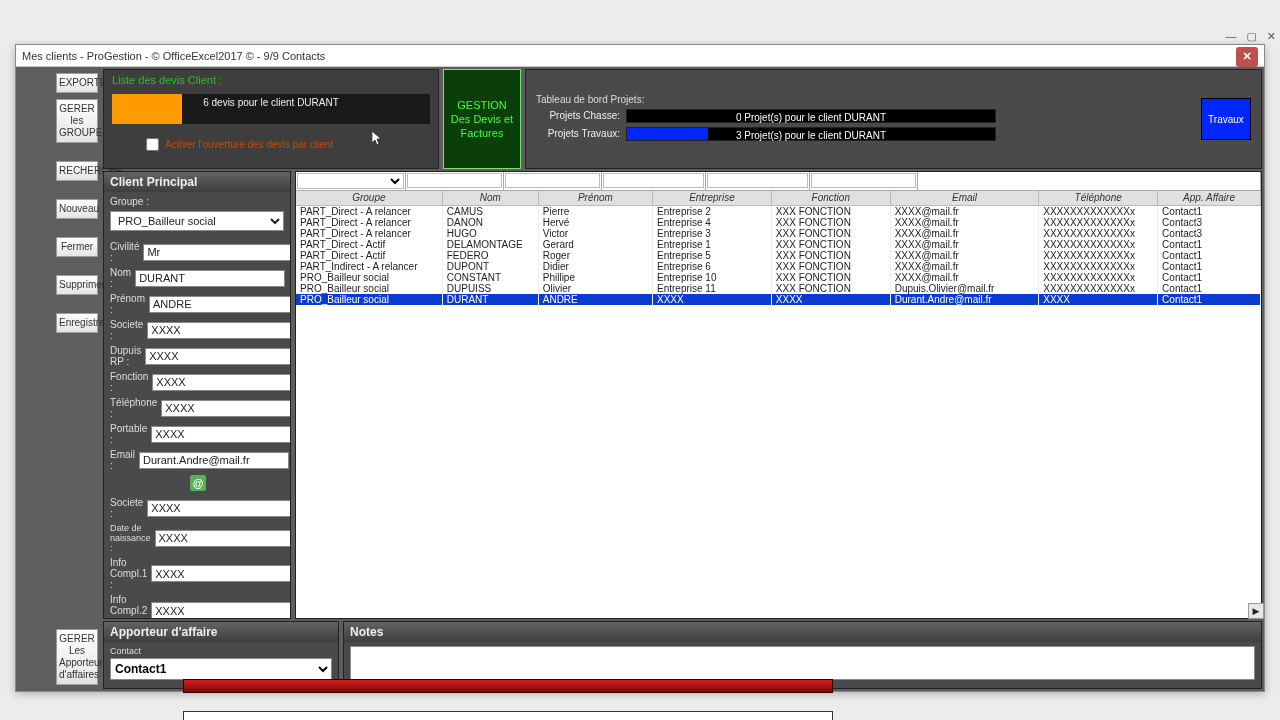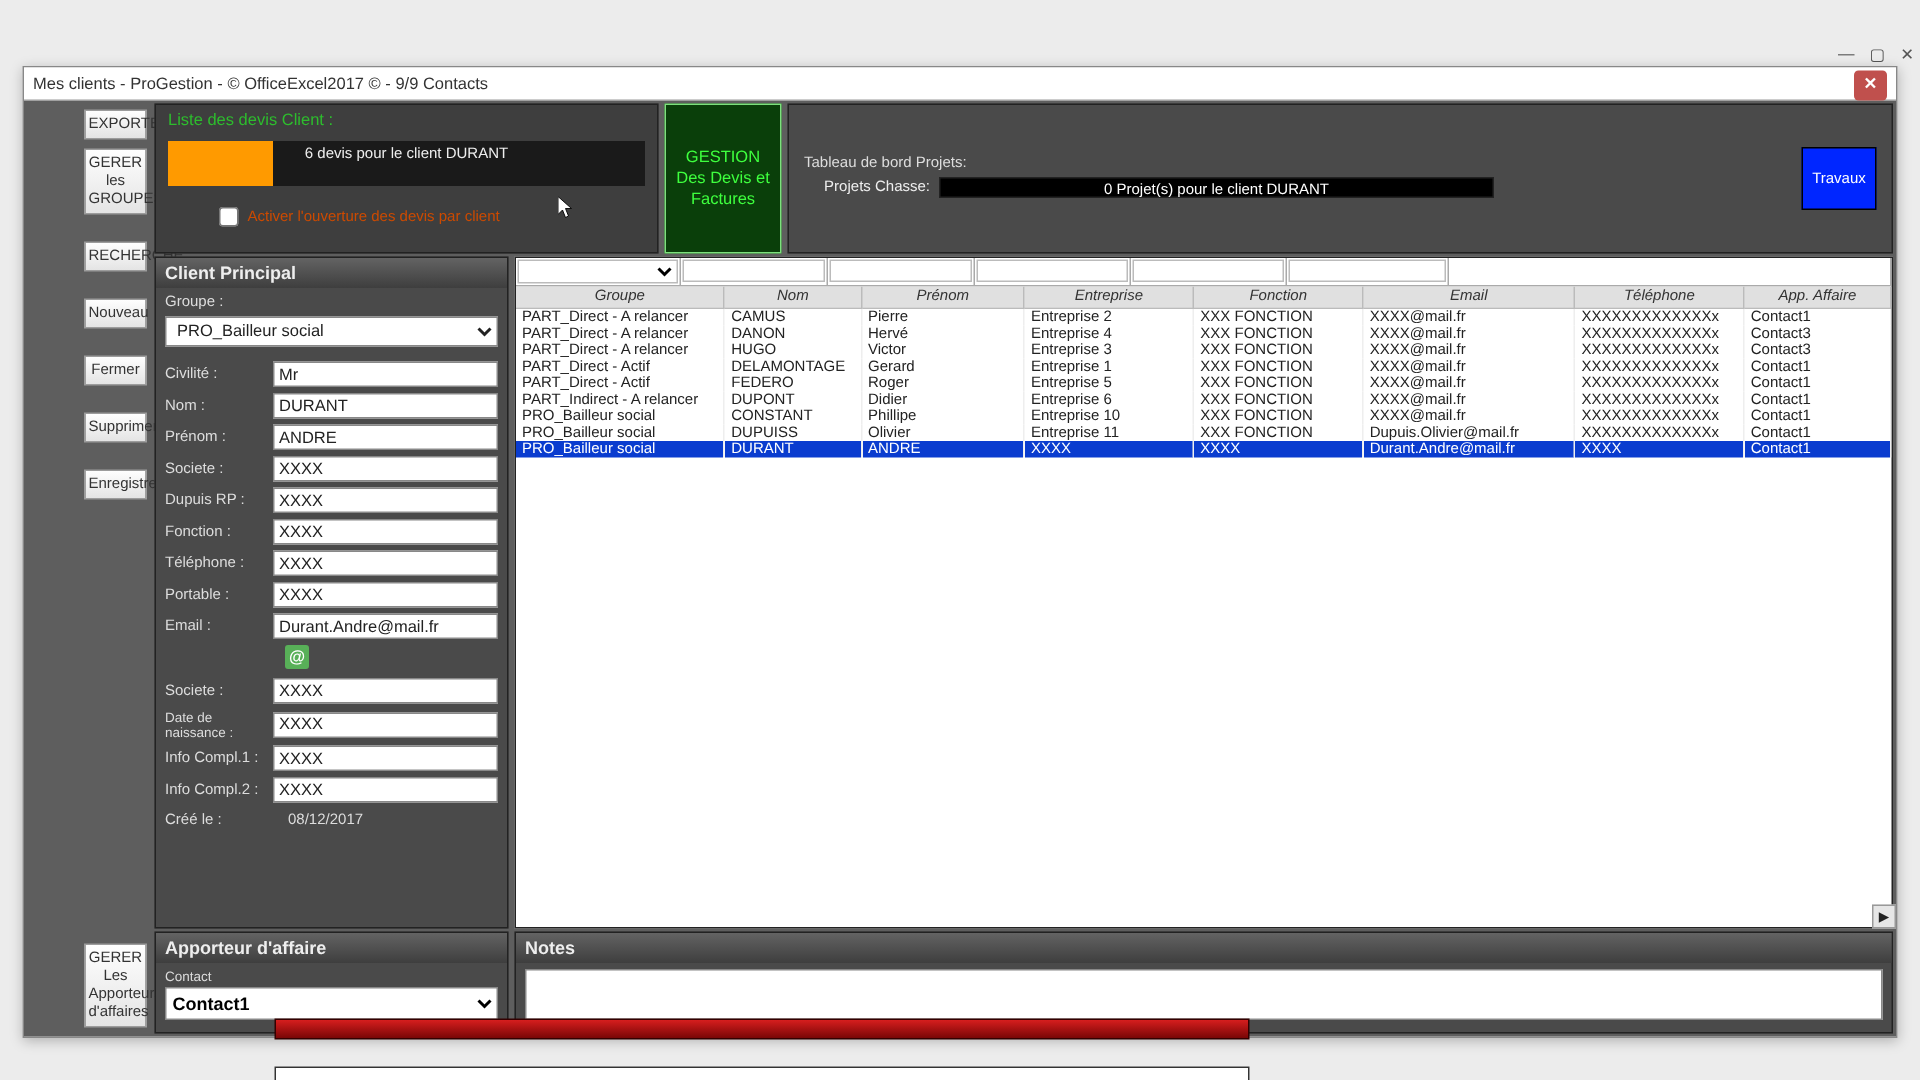--- a/index.html
+++ b/index.html
@@ -204,21 +204,21 @@
   }
 
   
   .mid-row {
     display:flex;
     gap:4px;
     flex:1;
     min-height:0;
   }
   .client-panel {
-    width: 236px;
+    width: 188px;
     background:#4a4a4a;
     border:1px solid #222;
     display:flex;
     flex-direction:column;
     min-height:0;
   }
   .panel-head {
     background: linear-gradient(#636363,#3e3e3e);
     color:#eee;
     font-weight:bold;
@@ -484,20 +484,27 @@
 Factures</div>
 
         <div class="dashboard">
           <div class="dash-left">
             <div class="dash-title">Tableau de bord Projets:</div>
             <div class="proj-row">
               <div class="lbl">Projets Chasse:</div>
               <div class="proj-bar">
                 <div class="pf" style="width:0%"></div>
                 <div class="pt">0 Projet(s) pour le client DURANT</div>
+              </div>
+            </div>
+            <div class="proj-row">
+              <div class="lbl">Projets Travaux:</div>
+              <div class="proj-bar">
+                <div class="pf" style="width:22%"></div>
+                <div class="pt">3 Projet(s) pour le client DURANT</div>
               </div>
             </div>
           </div>
           <div style="flex:1"></div>
           <div class="travaux-btn">Travaux</div>
         </div>
       </div>
 
       <div class="mid-row" style="position:relative">
         <div class="client-panel">

